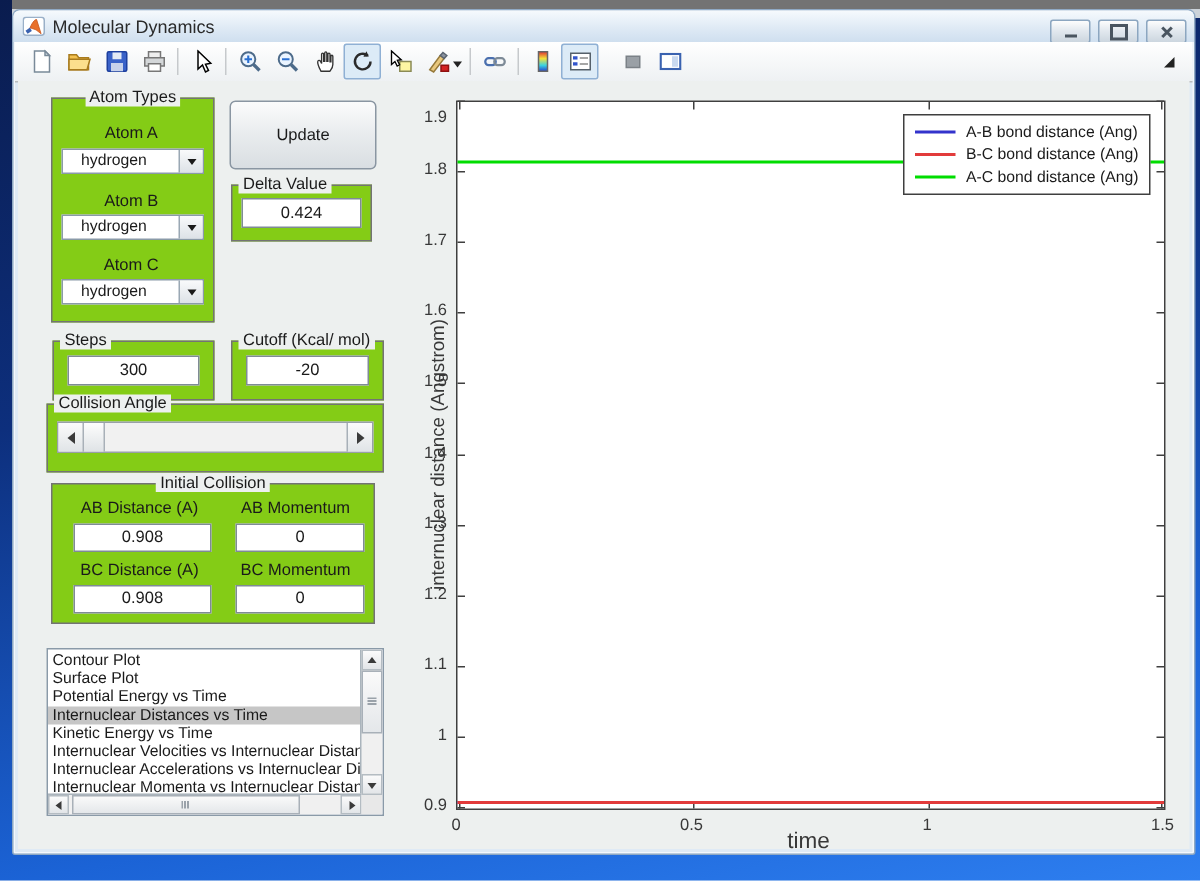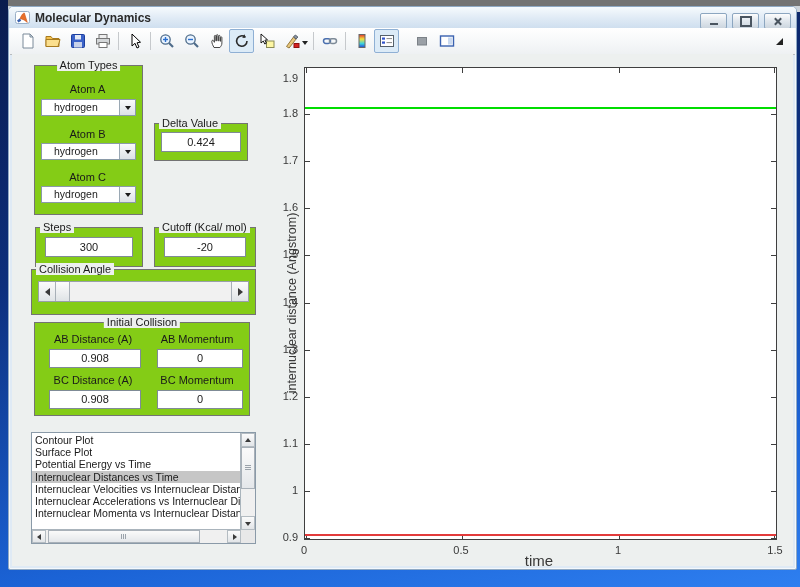--- a/index.html
+++ b/index.html
@@ -14,21 +14,21 @@
   .behind-file{position:absolute;left:52px;top:-5px;font-size:10px;color:#333;white-space:nowrap;}
   .behind-file-icon{display:inline-block;width:8px;height:7px;background:#e07a2a;border:1px solid #a85515;vertical-align:-2px;margin-right:3px;}
   .behind-orange{position:absolute;left:258px;top:1px;width:380px;height:4px;
     background:repeating-linear-gradient(90deg,#e8731a 0 26px,transparent 26px 36px,#e8731a 36px 50px,transparent 50px 62px);}
   
   .window{position:absolute;left:8px;top:6px;width:787px;height:562px;
     background:#dfeaf5;border:1px solid #8fa9c4;border-radius:5px 5px 2px 2px;
     box-shadow:inset 0 0 0 1px rgba(255,255,255,.65);}
   .titlebar{position:absolute;left:0;top:0;right:0;height:21px;border-radius:4px 4px 0 0;
     background:linear-gradient(#f6fafd,#dfeaf5 55%,#cfdfef);display:flex;align-items:center;padding-left:6px;}
-  .title-text{font-size:12px;color:#2a2a2a;margin-left:5px;font-weight:bold;}
+  .title-text{font-size:12px;color:#2a2a2a;margin-left:5px;}
   .win-btns{position:absolute;right:5px;top:6px;display:flex;gap:5px;}
   .win-btn{width:25px;height:14px;border:1px solid #8ca6c0;border-radius:2px;
     background:linear-gradient(#fdfdfd,#e3e9ef 45%,#ccd6df);display:flex;align-items:center;justify-content:center;}
   .glyph-min{width:8px;height:2px;background:#4a5560;margin-top:6px;}
   .glyph-max{width:8px;height:7px;border:2px solid #4a5560;}
   .glyph-close{position:relative;width:9px;height:9px;}
   .glyph-close::before,.glyph-close::after{content:"";position:absolute;left:4px;top:0;width:2px;height:9px;background:#4a5560;}
   .glyph-close::before{transform:rotate(45deg);}
   .glyph-close::after{transform:rotate(-45deg);}
   
@@ -267,20 +267,21 @@
     <div class="combo" style="left:29px;top:89px;width:93px">
       <div class="combo-txt">hydrogen</div>
       <div class="combo-btn"></div>
     </div>
     <div class="ctl-label" style="left:22px;top:117px;width:107px">Atom C</div>
     <div class="combo" style="left:29px;top:132px;width:93px">
       <div class="combo-txt">hydrogen</div>
       <div class="combo-btn"></div>
     </div>
 
+    <div class="button" style="left:141px;top:13px;width:96px;height:44px">Update</div>
 
     <div class="gb" style="left:142px;top:69px;width:92px;height:36px">
       <span class="gb-title left">Delta Value</span>
       <div class="edit" style="left:6px;top:8px;width:78px;height:18px;line-height:18px">0.424</div>
     </div>
 
 
     <div class="gb" style="left:23px;top:173px;width:106px;height:38px">
       <span class="gb-title left">Steps</span>
       <div class="edit" style="left:9px;top:9px;width:86px;height:18px;line-height:18px">300</div>
@@ -315,20 +316,21 @@
       <div class="edit" style="left:14px;top:67px;width:90px;height:17px;line-height:17px">0.908</div>
       <div class="edit" style="left:122px;top:67px;width:84px;height:17px;line-height:17px">0</div>
     </div>
 
     <div class="listbox" style="left:19px;top:378px;width:223px;height:110px">
       <div class="lb-items" id="lb-items">
           <div class="lb-item">Contour Plot</div>
           <div class="lb-item">Surface Plot</div>
           <div class="lb-item">Potential Energy vs Time</div>
           <div class="lb-item selected">Internuclear Distances vs Time</div>
+          <div class="lb-item">Kinetic Energy vs Time</div>
           <div class="lb-item">Internuclear Velocities vs Internuclear Distance</div>
           <div class="lb-item">Internuclear Accelerations vs Internuclear Distance</div>
           <div class="lb-item">Internuclear Momenta vs Internuclear Distance</div>
         </div>
       <div class="sb sb-v">
         <span class="sb-btn" style="left:0;right:0;top:0;height:12px">
             <span class="tri-u"></span>
           </span>
         <span class="sb-thumb" style="left:0;right:0;top:14px;height:40px">
             <span class="grip-v"></span>
@@ -346,20 +348,34 @@
           </span>
         <span class="sb-btn" style="top:0;bottom:0;right:0;width:12px">
             <span class="tri-r" style="border-width:3.5px;border-left-width:4.5px"></span>
           </span>
       </div>
       <div class="sb-corner"></div>
     </div>
 
     <div class="ylabel" style="left:165px;top:242px;width:230px;text-align:center">internuclear distance (Angstrom)</div>
     <div class="axes" id="axes">
+      <div class="legend" id="legend">
+          <div class="leg-row">
+            <div class="leg-sample" style="border-top-color: rgb(51, 51, 204);"></div>
+            <div class="leg-label">A-B bond distance (Ang)</div>
+          </div>
+          <div class="leg-row">
+            <div class="leg-sample" style="border-top-color: rgb(226, 59, 59);"></div>
+            <div class="leg-label">B-C bond distance (Ang)</div>
+          </div>
+          <div class="leg-row">
+            <div class="leg-sample" style="border-top-color: rgb(0, 221, 0);"></div>
+            <div class="leg-label">A-C bond distance (Ang)</div>
+          </div>
+        </div>
     <div class="tick" style="left: 0px; top: 470px; width: 5px; height: 1px;"></div>
         <div class="tick" style="right: 0px; top: 470px; width: 5px; height: 1px;"></div>
         <div class="tick" style="left: 0px; top: 423px; width: 5px; height: 1px;"></div>
         <div class="tick" style="right: 0px; top: 423px; width: 5px; height: 1px;"></div>
         <div class="tick" style="left: 0px; top: 376px; width: 5px; height: 1px;"></div>
         <div class="tick" style="right: 0px; top: 376px; width: 5px; height: 1px;"></div>
         <div class="tick" style="left: 0px; top: 329px; width: 5px; height: 1px;"></div>
         <div class="tick" style="right: 0px; top: 329px; width: 5px; height: 1px;"></div>
         <div class="tick" style="left: 0px; top: 282px; width: 5px; height: 1px;"></div>
         <div class="tick" style="right: 0px; top: 282px; width: 5px; height: 1px;"></div>

